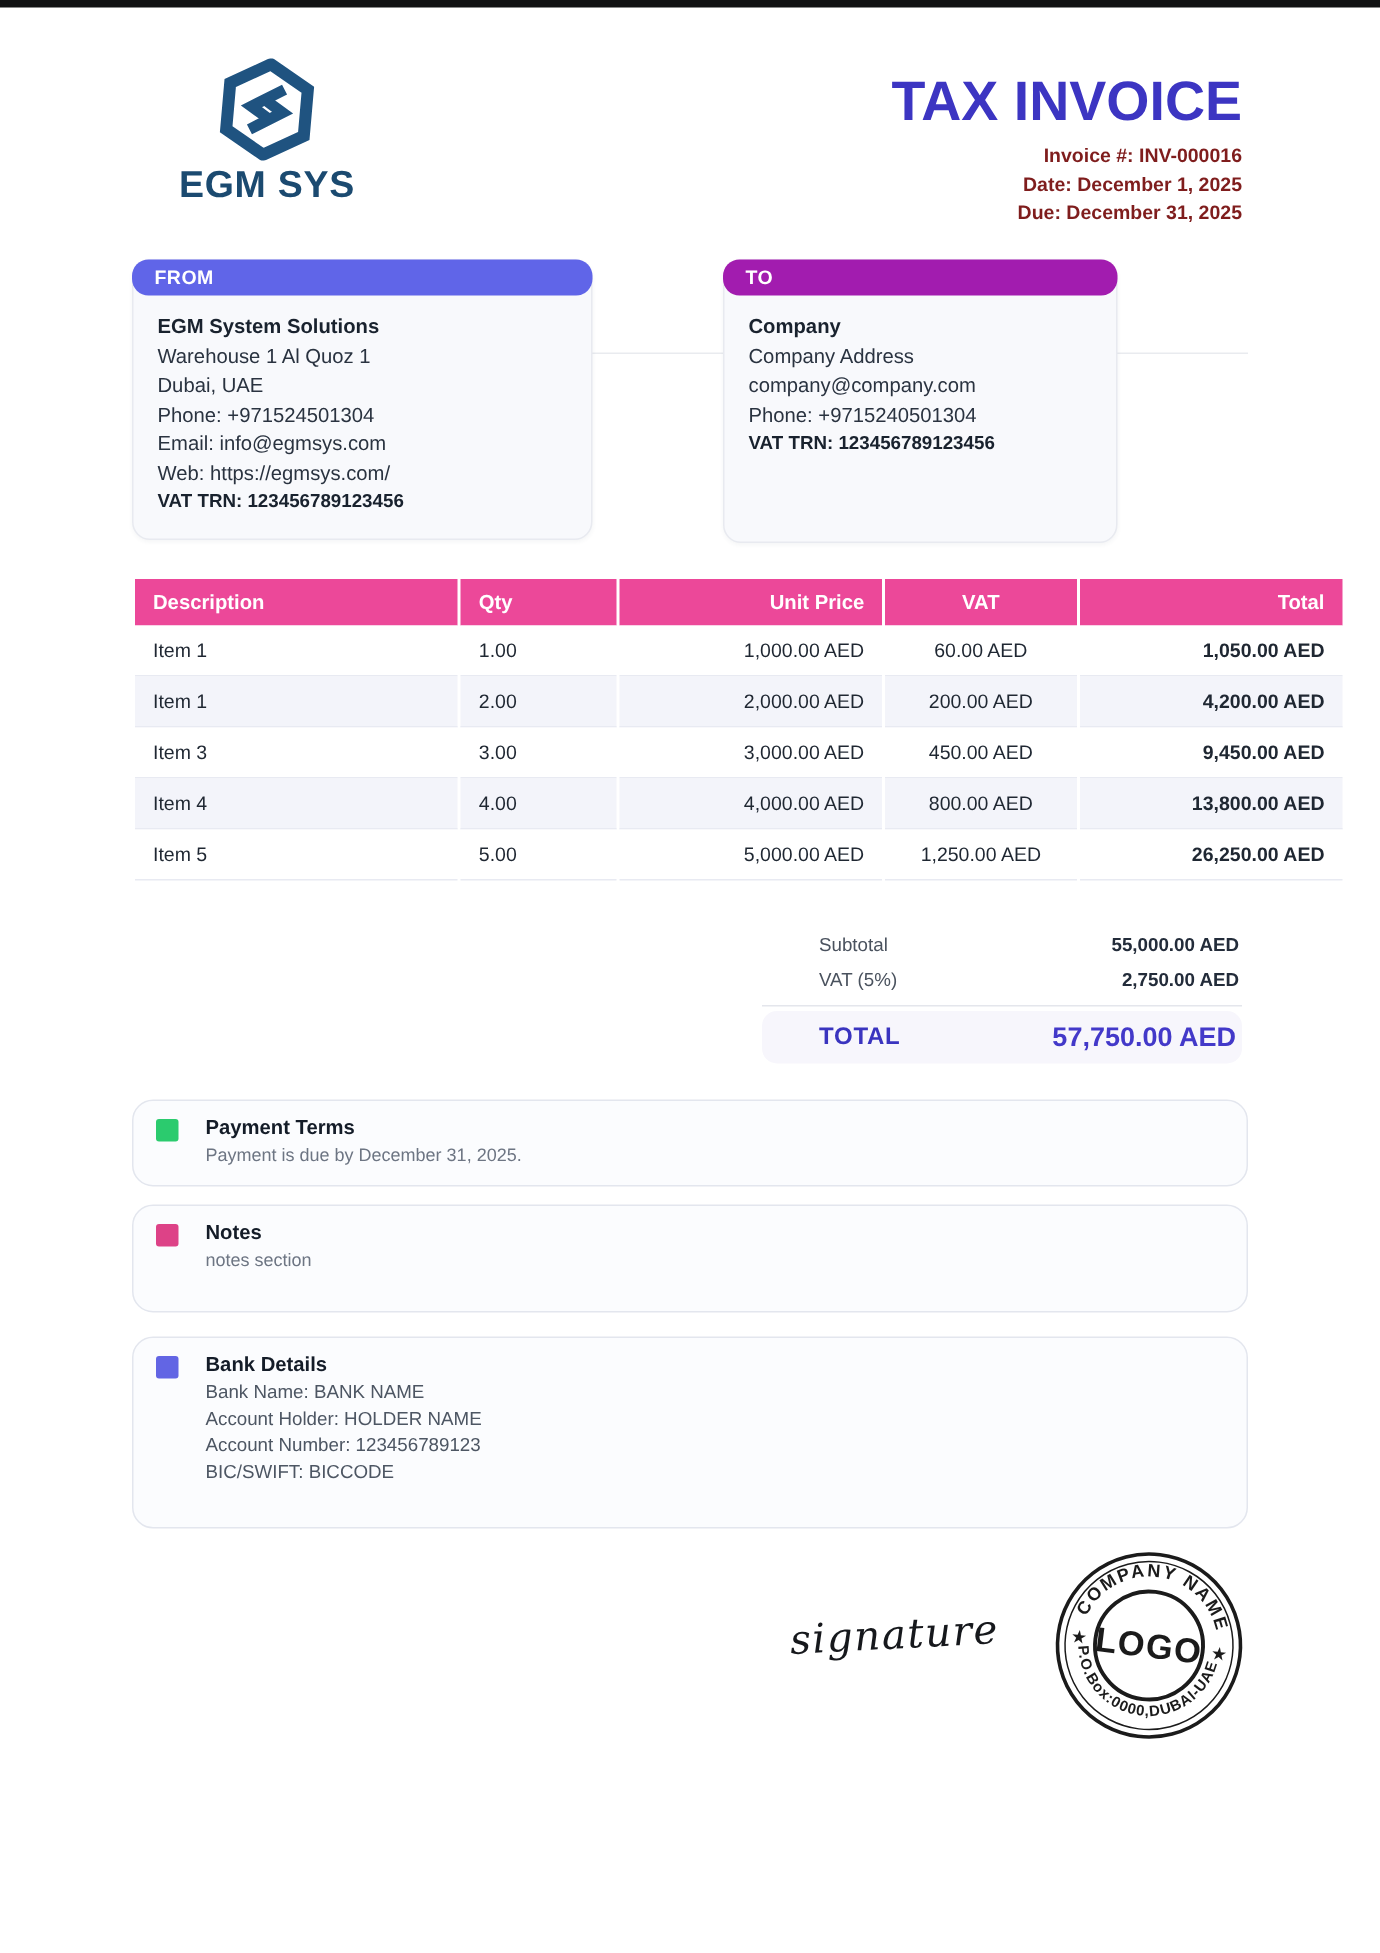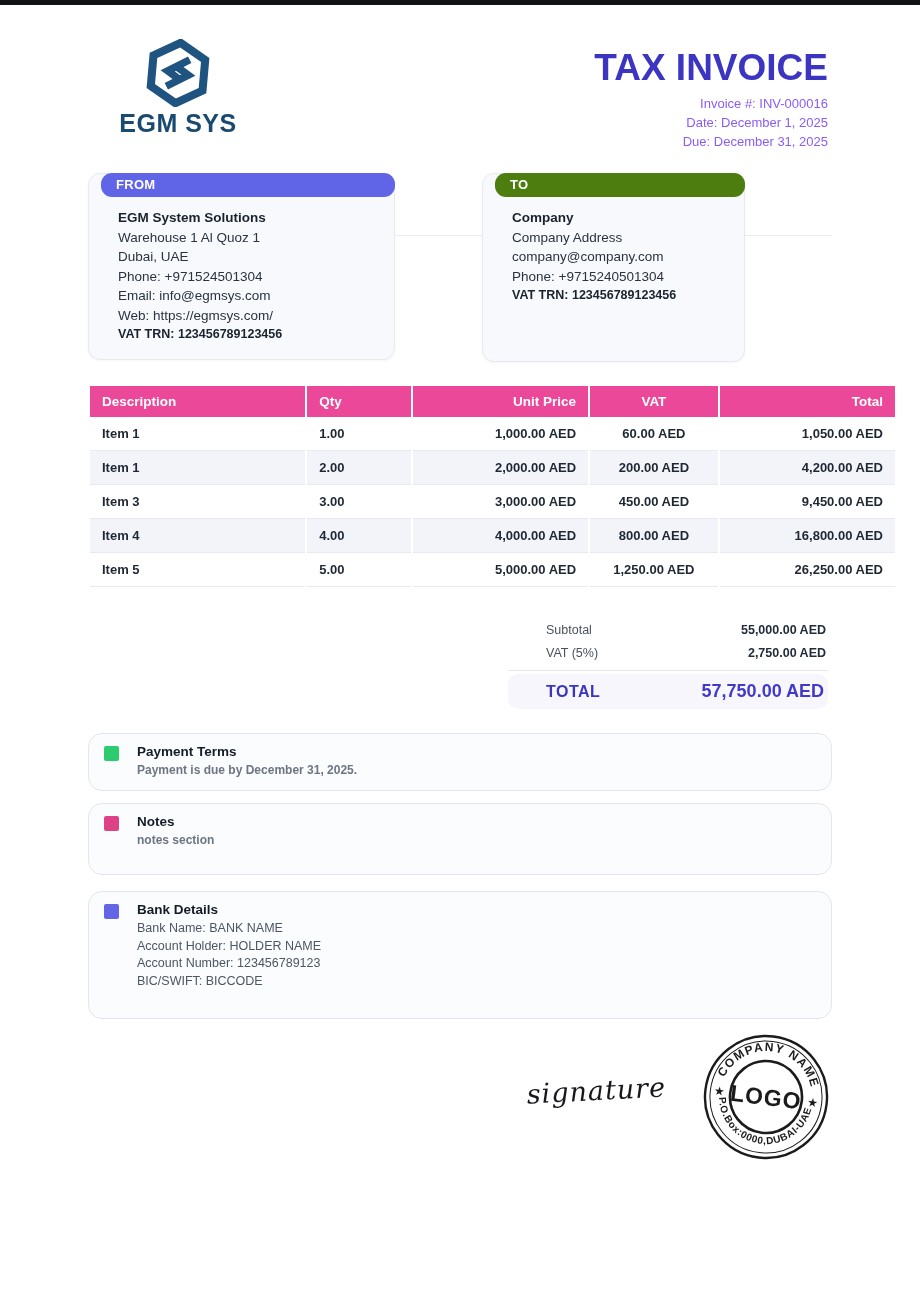--- a/index.html
+++ b/index.html
@@ -12,45 +12,45 @@
   .topbar { width: 100%; height: 5px; background: #111213; }
 
   
   .header { display: flex; justify-content: space-between; align-items: flex-start;
             padding: 34px 92px 0 108px; }
   .brand { width: 140px; text-align: center; }
   .brand svg { display: block; margin: 0 auto; }
   .brand-name { font-size: 25px; font-weight: bold; color: #1b4a70; letter-spacing: 0.5px; margin-top: 2px; }
   .title-block { text-align: right; padding-top: 10px; }
   .doc-title { font-size: 37px; font-weight: bold; color: #3c35c2; line-height: 1; margin-bottom: 8px; }
-  .meta-line { font-size: 13px; color: #8b5cf6; line-height: 19px; }
+  .meta-line { font-size: 13px; color: #7f1d1d; line-height: 19px; font-weight: bold; }
 
   
   .parties { position: relative; margin: 22px 88px 0 88px; height: 196px; }
   .parties-divider { position: absolute; top: 62px; left: 0; width: 744px; height: 1px;
                      background: #e9ebef; z-index: 0; }
   .party-box { position: absolute; top: 0; background: #f8f9fc; border: 1px solid #e8eaf0;
-               border-radius: 12px; box-shadow: 0 1px 3px rgba(40,50,80,0.05); z-index: 1; padding-left: 13px; }
+               border-radius: 12px; box-shadow: 0 1px 3px rgba(40,50,80,0.05); z-index: 1; }
   .party-from { left: 0; width: 307px; }
   .party-to   { left: 394px; width: 263px; min-height: 189px; }
   .party-header { border-radius: 11px; margin: -1px -1px 0 -1px; padding: 4px 15px 5px;
                   color: #ffffff; font-size: 13px; font-weight: bold; letter-spacing: 0.3px; }
   .party-from .party-header { background: #6065e8; }
-  .party-to   .party-header { background: #4d7c0f; }
+  .party-to   .party-header { background: #a21caf; }
   .party-body { padding: 11px 16px 14px; font-size: 13.5px; line-height: 19.5px; color: #2a3340; }
   .party-name { font-weight: bold; color: #19222e; }
   .party-vat  { font-weight: bold; color: #19222e; font-size: 12.5px; }
 
   
   .items { margin: 17px 23px 0 88px; }
   table { width: 809px; border-collapse: separate; border-spacing: 2px 0; table-layout: fixed; }
   th { background: #ec4899; color: #ffffff; font-size: 13.5px; font-weight: bold;
        padding: 8px 12px; }
   td { font-size: 13px; color: #1f2732; padding: 9px 12px; border-bottom: 1px solid #e8eaf2;
-       background: #ffffff; font-weight: bold; }
+       background: #ffffff; }
   tr:nth-child(even) td { background: #f3f4fa; }
   .col-desc { width: 27%; text-align: left; }
   .col-qty { width: 13%; text-align: left; }
   .col-price { width: 22%; text-align: right; }
   .col-vat { width: 16%; text-align: center; }
   .col-total { width: 22%; text-align: right; }
   td.col-total { font-weight: bold; }
 
   
   .totals { width: 320px; margin: 32px 92px 0 auto; }
@@ -66,21 +66,21 @@
 
   
   .cards { margin: 24px 88px 0; width: 744px; }
   .card { position: relative; background: #fbfcfe; border: 1px solid #e3e6ee;
           border-radius: 14px; padding: 10px 16px 12px 48px; margin-bottom: 12px; }
   .card-square { position: absolute; left: 15px; top: 12px; width: 15px; height: 15px; border-radius: 2px; }
   .sq-green { background: #2bcb6e; }
   .sq-pink { background: #dd4287; }
   .sq-indigo { background: #6265e4; }
   .card-title { font-size: 13.5px; font-weight: bold; color: #141c28; margin-bottom: 3px; }
-  .card-body { font-size: 12px; color: #6d7583; line-height: 16px; font-weight: bold; }
+  .card-body { font-size: 12px; color: #6d7583; line-height: 16px; }
   .card-notes { padding-bottom: 26px; }
   .card-bank { margin-top: 16px; padding-bottom: 28px; }
   .bank-line { font-size: 12.5px; color: #4d5663; line-height: 17.5px; }
 
   
   .sig-row { margin: 6px 88px 0; width: 744px; display: flex; justify-content: flex-end;
              align-items: center; }
   .signature { font-family: "DejaVu Serif", serif; font-style: italic; font-size: 27px;
                color: #16181c; letter-spacing: 1px; transform: rotate(-3deg);
                margin-right: 34px; padding-bottom: 14px; }
@@ -169,21 +169,21 @@
         <td class="col-qty">3.00</td>
         <td class="col-price">3,000.00 AED</td>
         <td class="col-vat">450.00 AED</td>
         <td class="col-total">9,450.00 AED</td>
       </tr>
       <tr>
         <td class="col-desc">Item 4</td>
         <td class="col-qty">4.00</td>
         <td class="col-price">4,000.00 AED</td>
         <td class="col-vat">800.00 AED</td>
-        <td class="col-total">16,800.00 AED</td>
+        <td class="col-total">13,800.00 AED</td>
       </tr>
       <tr>
         <td class="col-desc">Item 5</td>
         <td class="col-qty">5.00</td>
         <td class="col-price">5,000.00 AED</td>
         <td class="col-vat">1,250.00 AED</td>
         <td class="col-total">26,250.00 AED</td>
       </tr>
     </tbody>
   </table>

